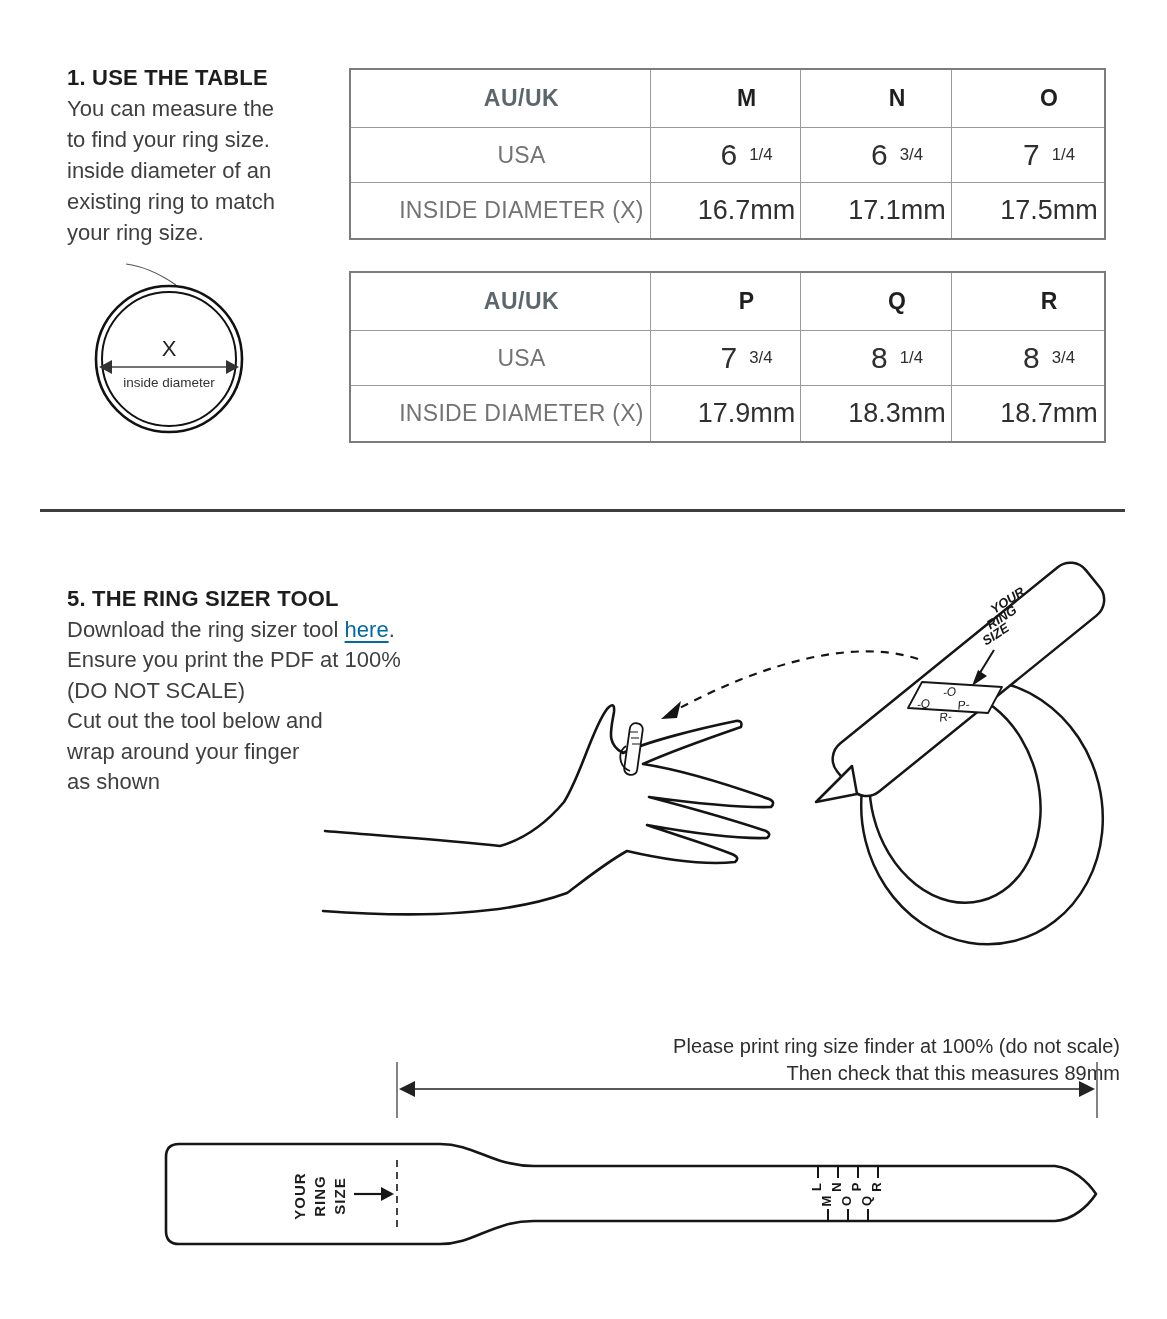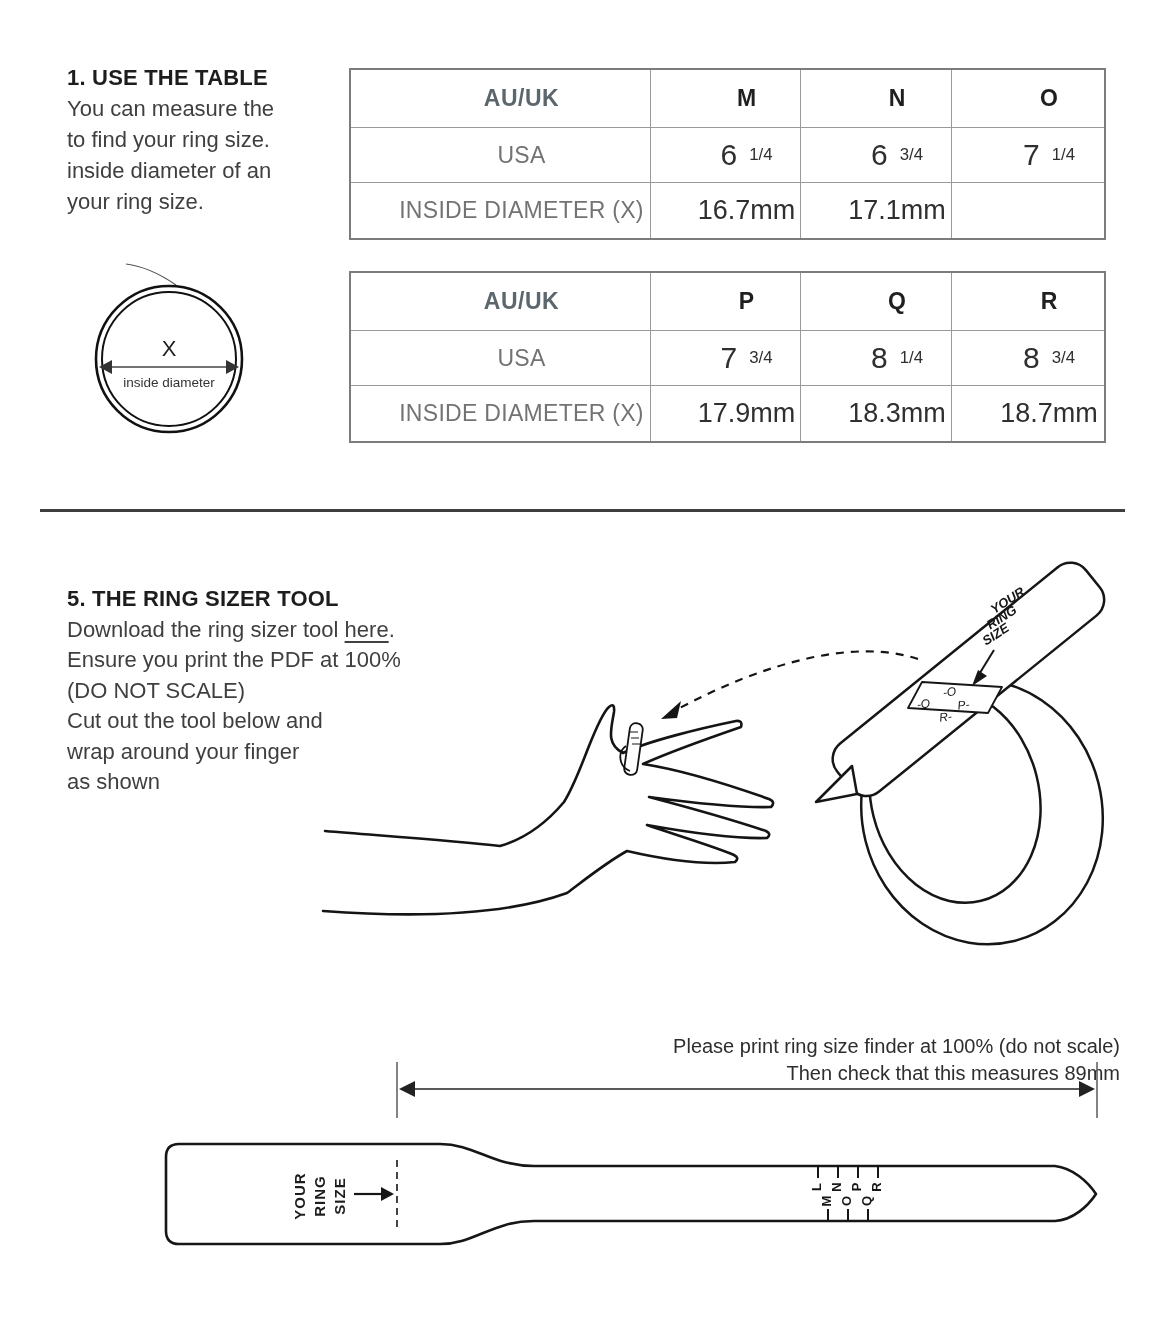--- a/index.html
+++ b/index.html
@@ -4,21 +4,21 @@
 <style>
   html,body{margin:0;padding:0;background:#fff;}
   body{font-family:"Liberation Sans", sans-serif;color:#3b3b3b;}
   .page{position:relative;width:1167px;height:1319px;background:#ffffff;overflow:hidden;}
 
   
   .sec-text{position:absolute;font-size:22px;line-height:31px;color:#3f3f3f;}
   .sec-heading{font-weight:bold;color:#1d1d1d;letter-spacing:.2px;}
   #sec1-text{left:67px;top:62px;width:310px;}
   #sec2-text{left:67px;top:584px;width:400px;line-height:30.5px;}
-  a.inline-link{color:#404040;text-decoration:underline;text-underline-offset:4px;}
+  a.inline-link{color:#0369a1;text-decoration:underline;text-underline-offset:4px;}
 
   
   .size-table{position:absolute;display:grid;
     grid-template-columns:300px 150px 151px 152px;
     grid-template-rows:58px 55px 55px;
     border:2px solid #7c7c7c;background:#fff;}
   #table-1{left:349px;top:68px;}
   #table-2{left:349px;top:271px;}
   .ct{display:flex;align-items:center;justify-content:center;
       border-right:1px solid #9a9a9a;border-bottom:1px solid #9a9a9a;padding-left:42px;}
@@ -49,20 +49,21 @@
 </head>
 <body>
 
 <div class="page">
 
   <div id="sec1-text" class="sec-text">
     <div class="sec-heading">1. USE THE TABLE</div>
     <div>You can measure the</div>
     <div> to find your ring size.</div>
     <div>inside diameter of an</div>
+    <div>existing ring to match</div>
     <div>your ring size.</div>
   </div>
 
   <svg id="circle-svg" class="abs-svg" width="165" height="185" viewBox="0 0 165 185">
     <path d="M 38,6 Q 62,9 88,27" fill="none" stroke="#555" stroke-width="1.2"></path>
     <circle cx="81" cy="101" r="73" fill="none" stroke="#111" stroke-width="2.6"></circle>
     <circle cx="81" cy="101" r="67" fill="none" stroke="#111" stroke-width="2"></circle>
     <text x="81" y="98" text-anchor="middle" font-size="22" fill="#222">X</text>
     <line x1="20" y1="109" x2="142" y2="109" stroke="#444" stroke-width="1.5"></line>
     <polygon points="11,109 24,102 24,116" fill="#333"></polygon>
@@ -86,20 +87,21 @@
         <sup>3/4</sup>
       </div>
     <div class="ct val last-col">
         <span>7</span>
         <sup>1/4</sup>
       </div>
 
     <div class="ct lbl last-row">INSIDE DIAMETER (X)</div>
     <div class="ct val-mm last-row">16.7mm</div>
     <div class="ct val-mm last-row">17.1mm</div>
+    <div class="ct val-mm last-row last-col">17.5mm</div>
   </div>
 
   <div id="table-2" class="size-table">
     <div class="ct th-auuk">AU/UK</div>
     <div class="ct th-size">P</div>
     <div class="ct th-size">Q</div>
     <div class="ct th-size last-col">R</div>
 
     <div class="ct lbl">USA</div>
     <div class="ct val">

